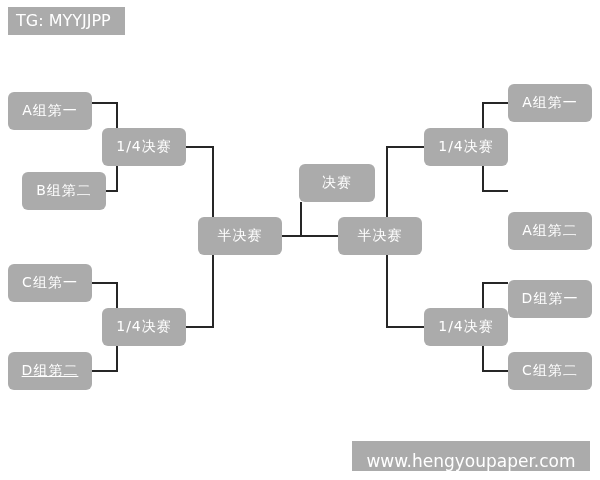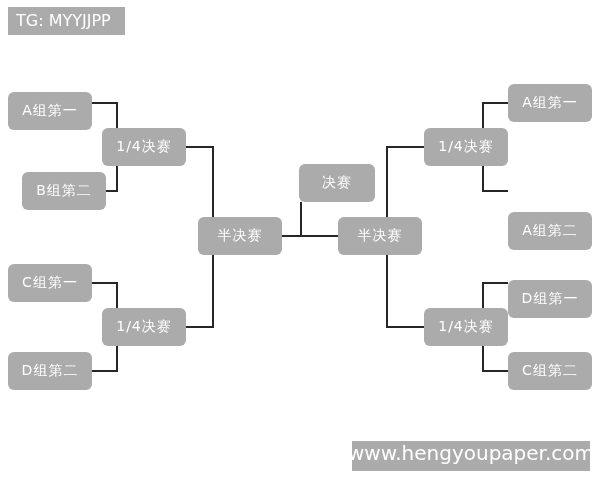--- a/index.html
+++ b/index.html
@@ -32,22 +32,22 @@
     color: var(--box-text, #ffffff);
     font-size: 16px; line-height: 28px;
     padding: 0 14px 0 8px;
   }
 
   .watermark {
     position: absolute; left: 352px; top: 441px;
     width: 238px; height: 30px;
     background: var(--box-fill, #ababab);
     color: var(--box-text, #ffffff);
-    display: flex; align-items: flex-start; justify-content: center;
-    font-size: 20px;
+    display: flex; align-items: flex-end; justify-content: center;
+    font-size: 17px;
   }
 </style>
 </head>
 <body>
 
 <div class="stage">
 
   <svg class="connectors" width="600" height="480" viewBox="0 0 600 480" aria-hidden="true">
     <path class="connector" d="M92 103 H117 V128 M92 191 H117 V166 M92 283 H117 V308 M92 371 H117 V346"></path>
     <path class="connector" d="M186 147 H213 V217 M186 327 H213 V255"></path>
@@ -62,21 +62,21 @@
 
   <div class="node" style="left:8px; top:92px;">
     <span>A组第一</span>
   </div>
   <div class="node" style="left:22px; top:172px;">
     <span>B组第二</span>
   </div>
   <div class="node" style="left:8px; top:264px;justify-content:center;">
     <span>C组第一</span>
   </div>
-  <div class="node" style="left:8px; top:352px;">
+  <div class="node" style="left:8px; top:352px;text-decoration:underline;">
     <span>D组第二</span>
   </div>
 
   <div class="node" style="left:102px; top:128px;">
     <span>1/4决赛</span>
   </div>
   <div class="node" style="left:102px; top:308px;">
     <span>1/4决赛</span>
   </div>
 

